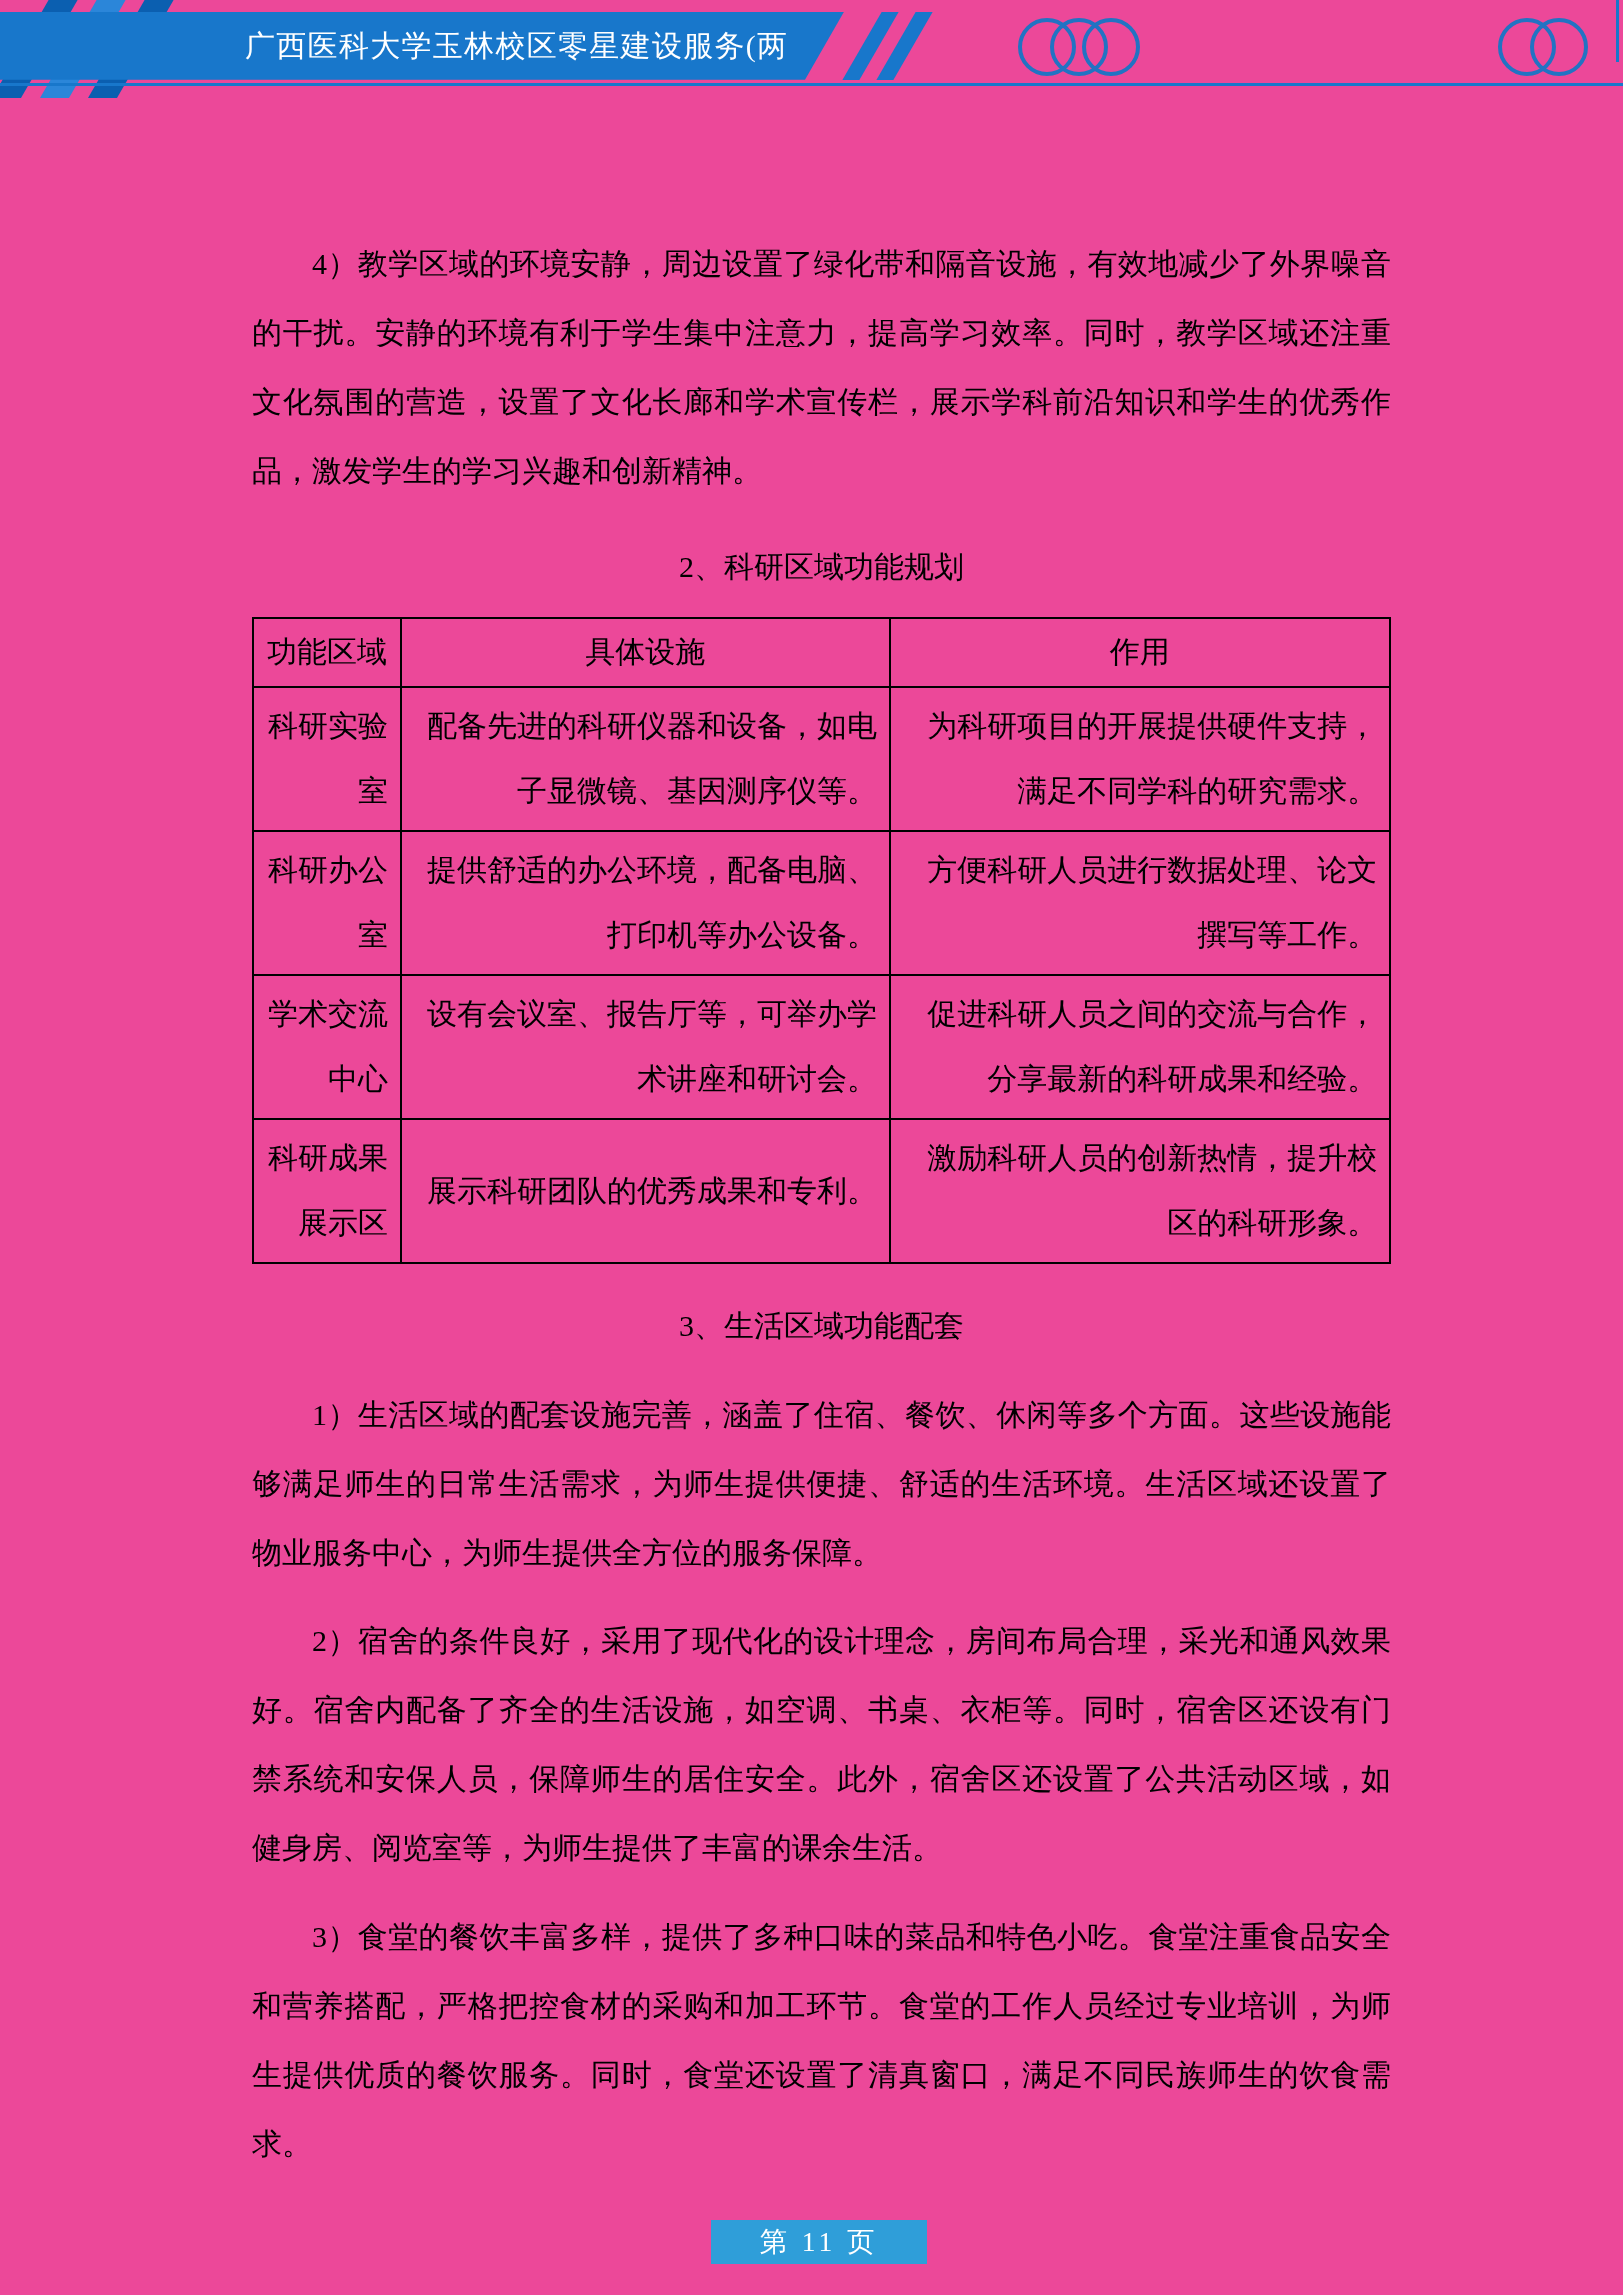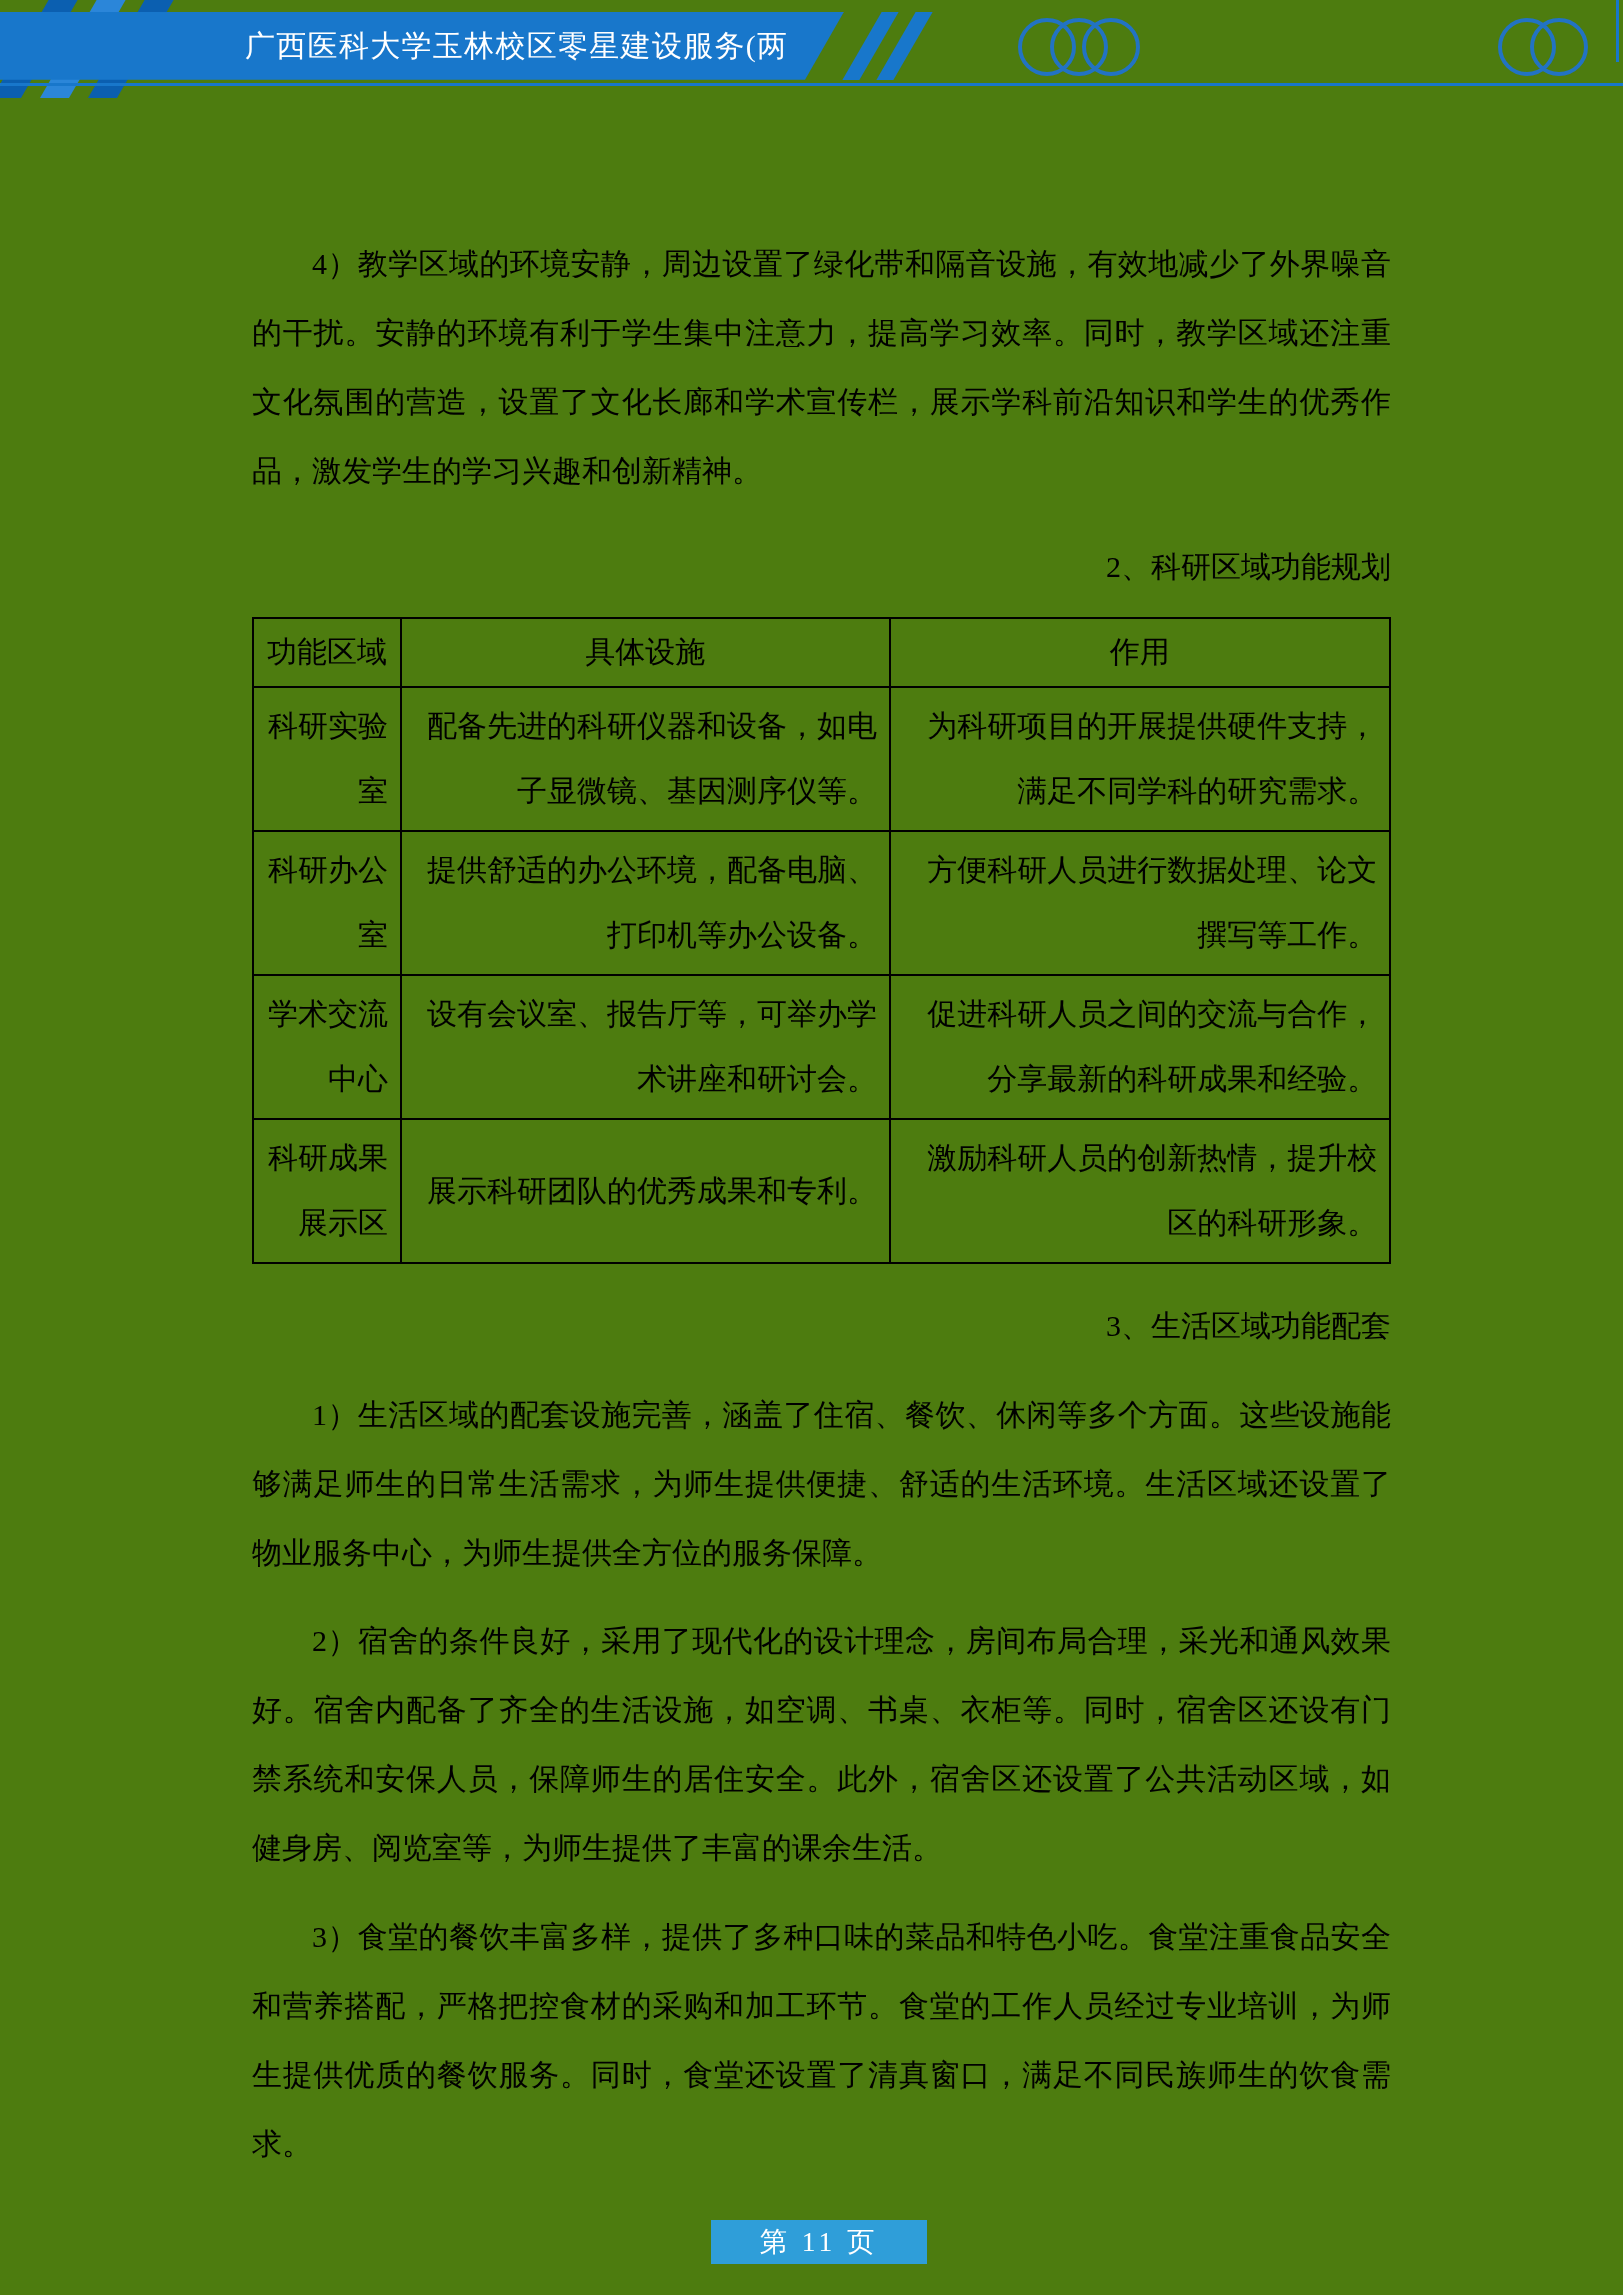--- a/index.html
+++ b/index.html
@@ -4,21 +4,21 @@
 <style>
   html, body {
     margin: 0;
     padding: 0;
     background: #ffffff;
   }
   .page {
     position: relative;
     width: 1623px;
     height: 2295px;
-    background: #4d7c0f;
+    background: #ec4899;
     font-family: "Liberation Serif", "DejaVu Serif", serif;
     color: #000000;
     overflow: hidden;
   }
 
   
   .header {
     position: absolute;
     top: 0; left: 0; right: 0;
     height: 98px;
@@ -107,21 +107,21 @@
     line-height: 2.3;
   }
   .para {
     margin: 19.6px 0;
     text-indent: 2em;
     text-align: justify;
   }
   .heading {
     margin: 27.5px 0 0 0;
     text-indent: 0;
-    text-align: right;
+    text-align: center;
   }
 
   
   table.func-table {
     width: 100%;
     border-collapse: collapse;
     margin: 15.7px 0 6.5px 0;
     table-layout: fixed;
   }
   .func-table th, .func-table td {

